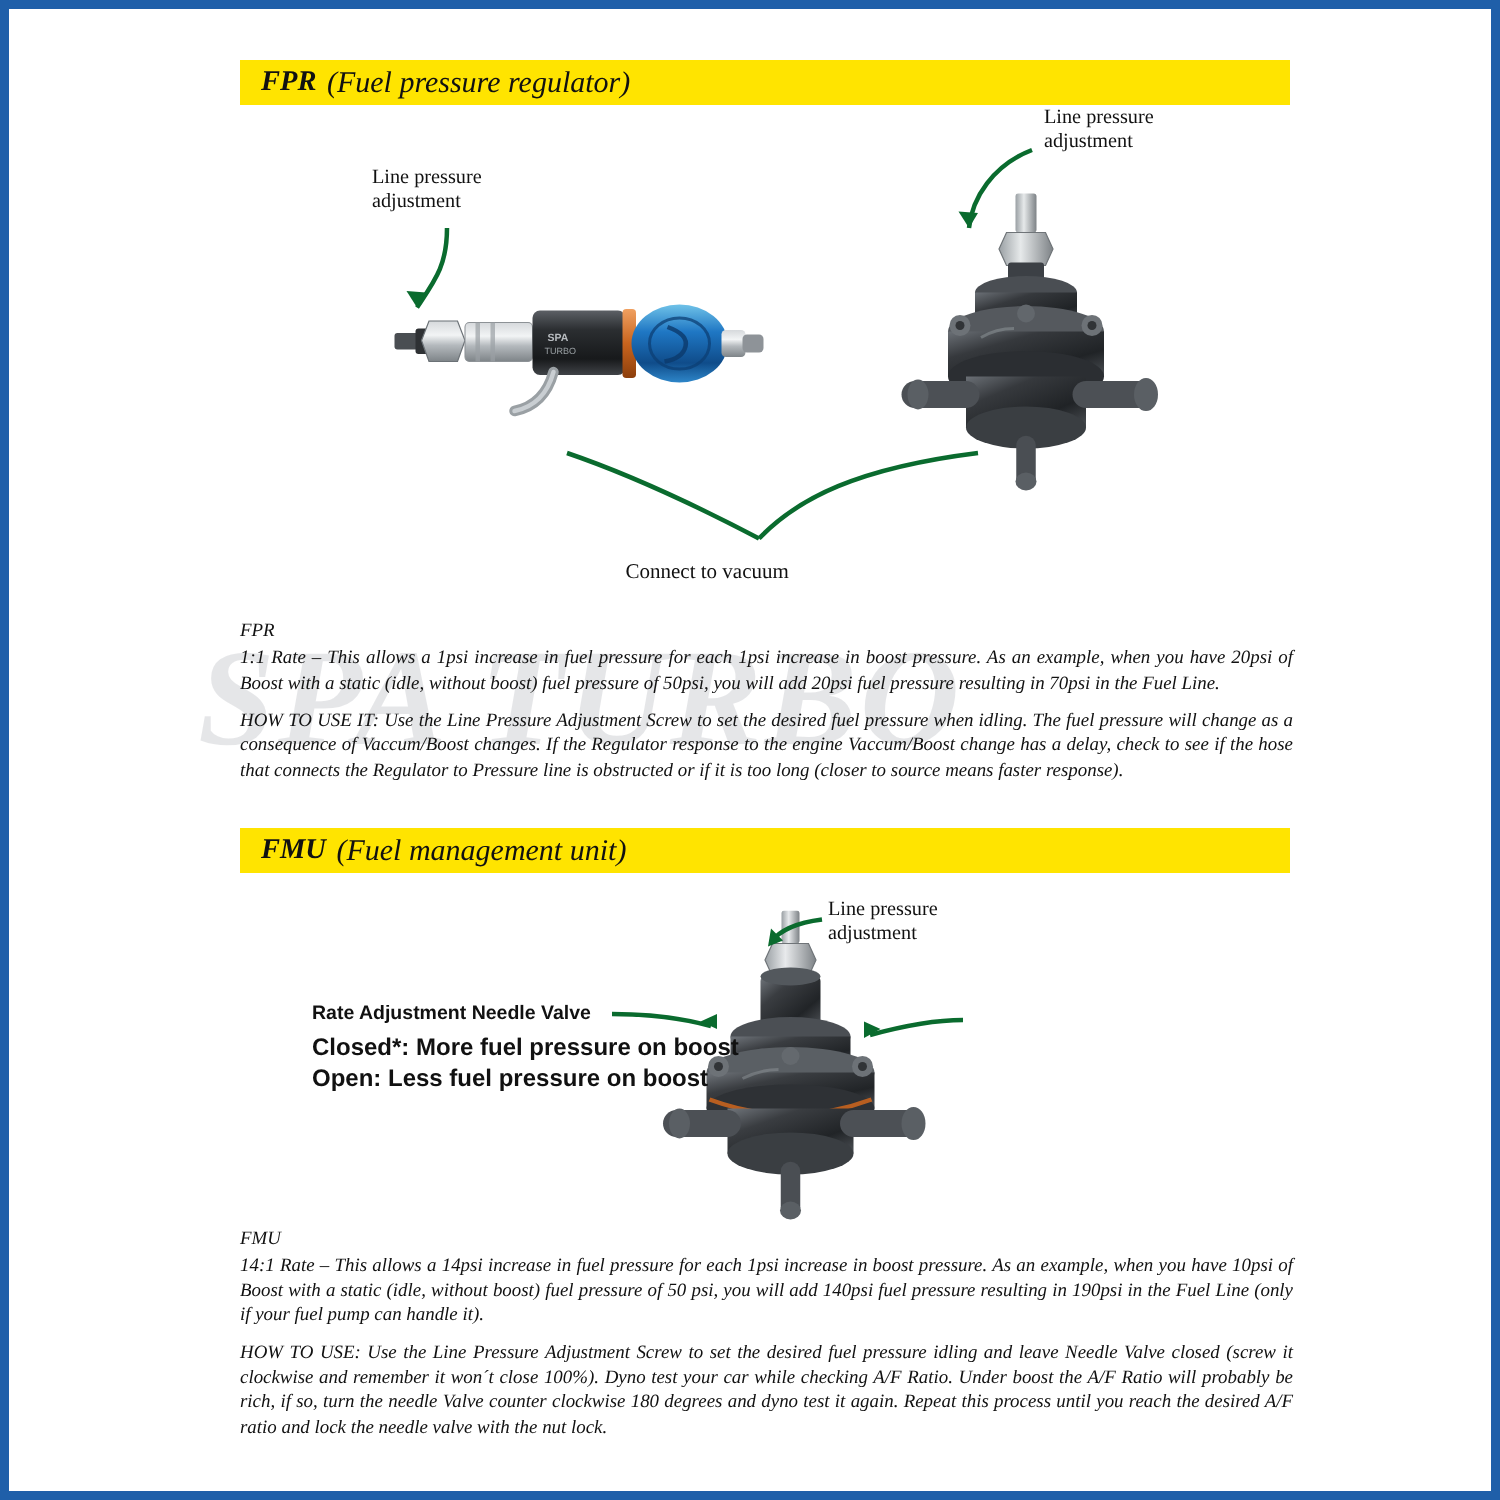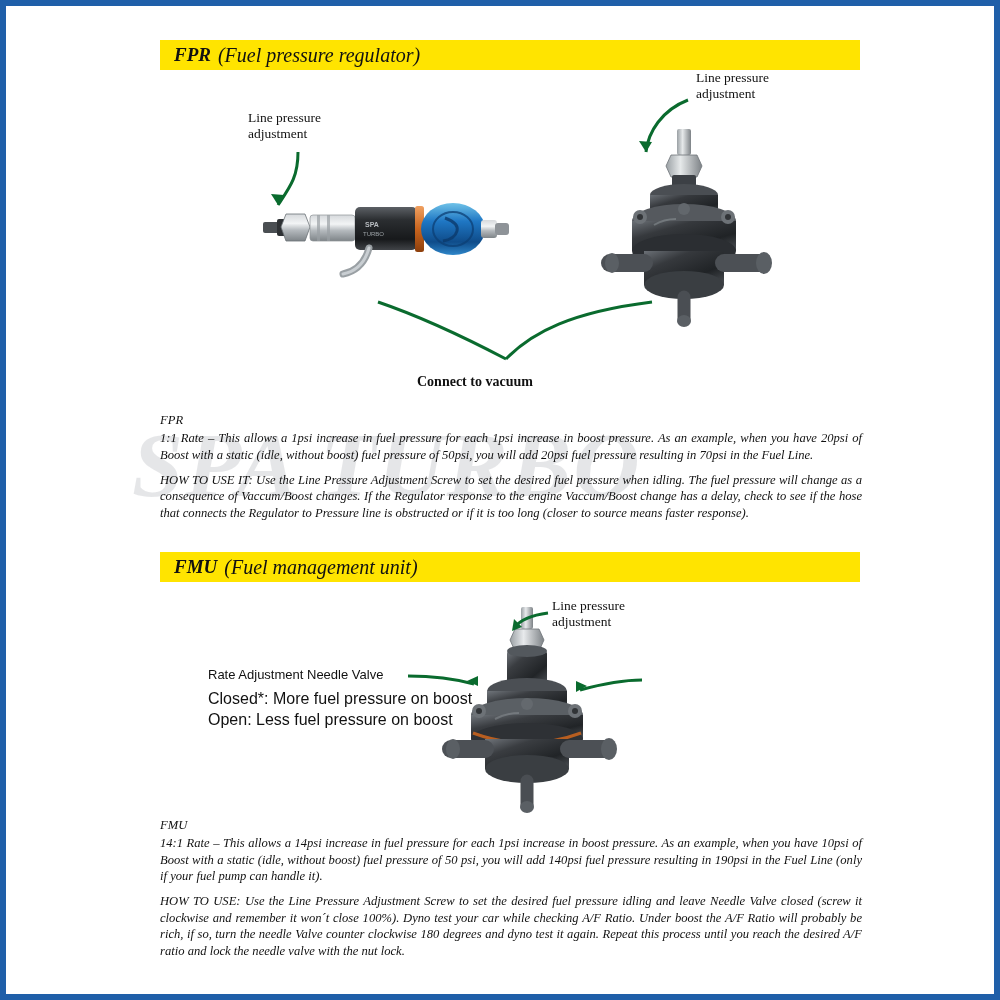--- a/index.html
+++ b/index.html
@@ -83,21 +83,21 @@
 
   
   .label {
     position: absolute;
     font-size: 13.5px;
     color: #111;
     line-height: 1.18;
     font-family: "Liberation Serif", serif;
   }
   .label.bold {
-    font-weight: normal;
+    font-weight: bold;
     font-family: "Liberation Sans", sans-serif;
     font-size: 13px;
   }
   .label.small {
     font-size: 11px;
     font-style: italic;
   }
 
   
   .body-text {
@@ -259,21 +259,21 @@
         <polygon points="634,140 627,129 640,130"></polygon>
       </g>
     </svg>
 
     <div class="label" style="left:236px; top:98px; white-space:pre-line;">Line pressure
 adjustment</div>
 
     <div class="label" style="left:684px; top:58px; white-space:pre-line;">Line pressure
 adjustment</div>
 
-    <div class="label bold" style="left:405px; top:362px; font-size:14px; font-family:'Liberation Serif',serif; font-weight:bold;">Connect to vacuum</div>
+    <div class="label bold" style="left:405px; top:362px; font-size:14px; font-family:'Liberation Serif',serif; font-weight:normal;">Connect to vacuum</div>
 
     <div class="body-text" style="left:148px; top:400px; width:702px;">
       <span class="hdr">FPR</span>
       <p>1:1 Rate – This allows a 1psi increase in fuel pressure for each 1psi increase in boost pressure. As an example, when you have 20psi of Boost with a static (idle, without boost) fuel pressure of 50psi, you will add 20psi fuel pressure resulting in 70psi in the Fuel Line.</p>
       <p>HOW TO USE IT:  Use the Line Pressure Adjustment Screw to set the desired fuel pressure when idling. The fuel pressure will change as a consequence of Vaccum/Boost changes. If the Regulator response to the engine Vaccum/Boost change has a delay, check to see if the hose that connects the Regulator to Pressure line is obstructed or if it is too long (closer to source means faster response).</p>
     </div>
 
     <div class="title-bar" style="left:148px; top:540px; width:700px;">
       <span class="abbr">FMU</span>
       <span class="full">(Fuel management unit)</span>

